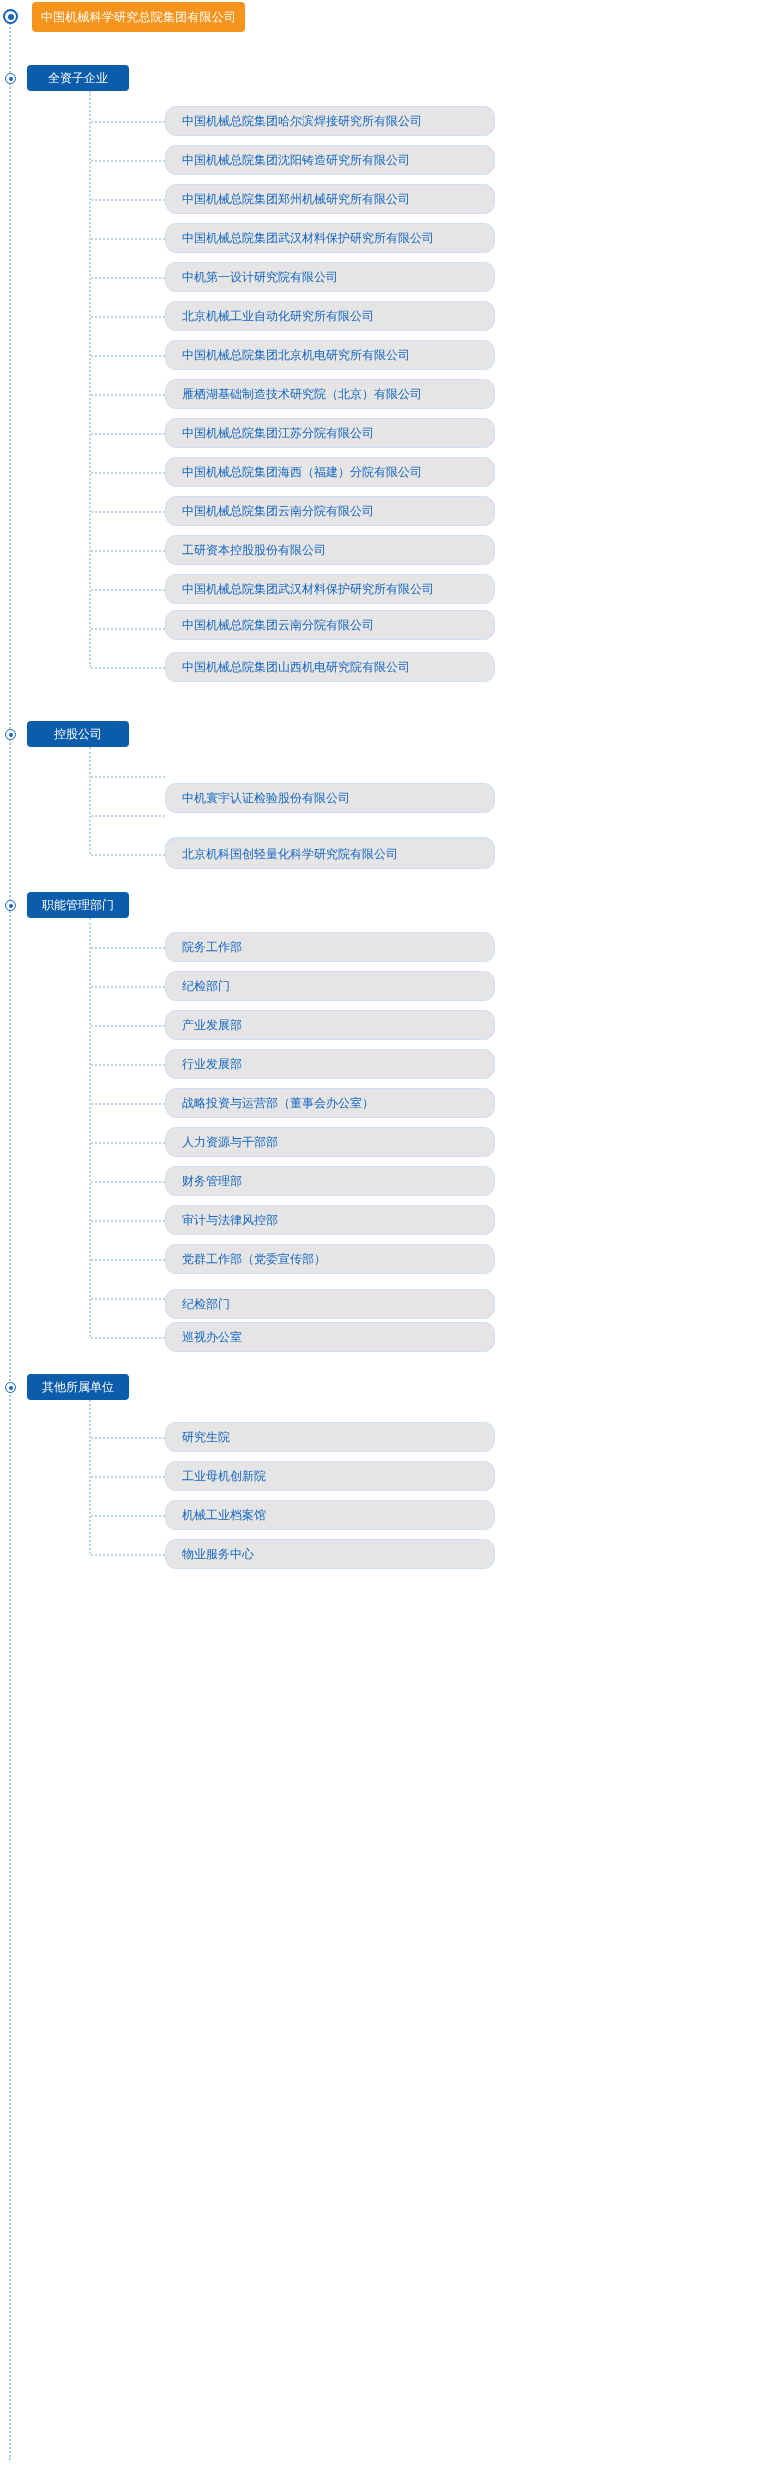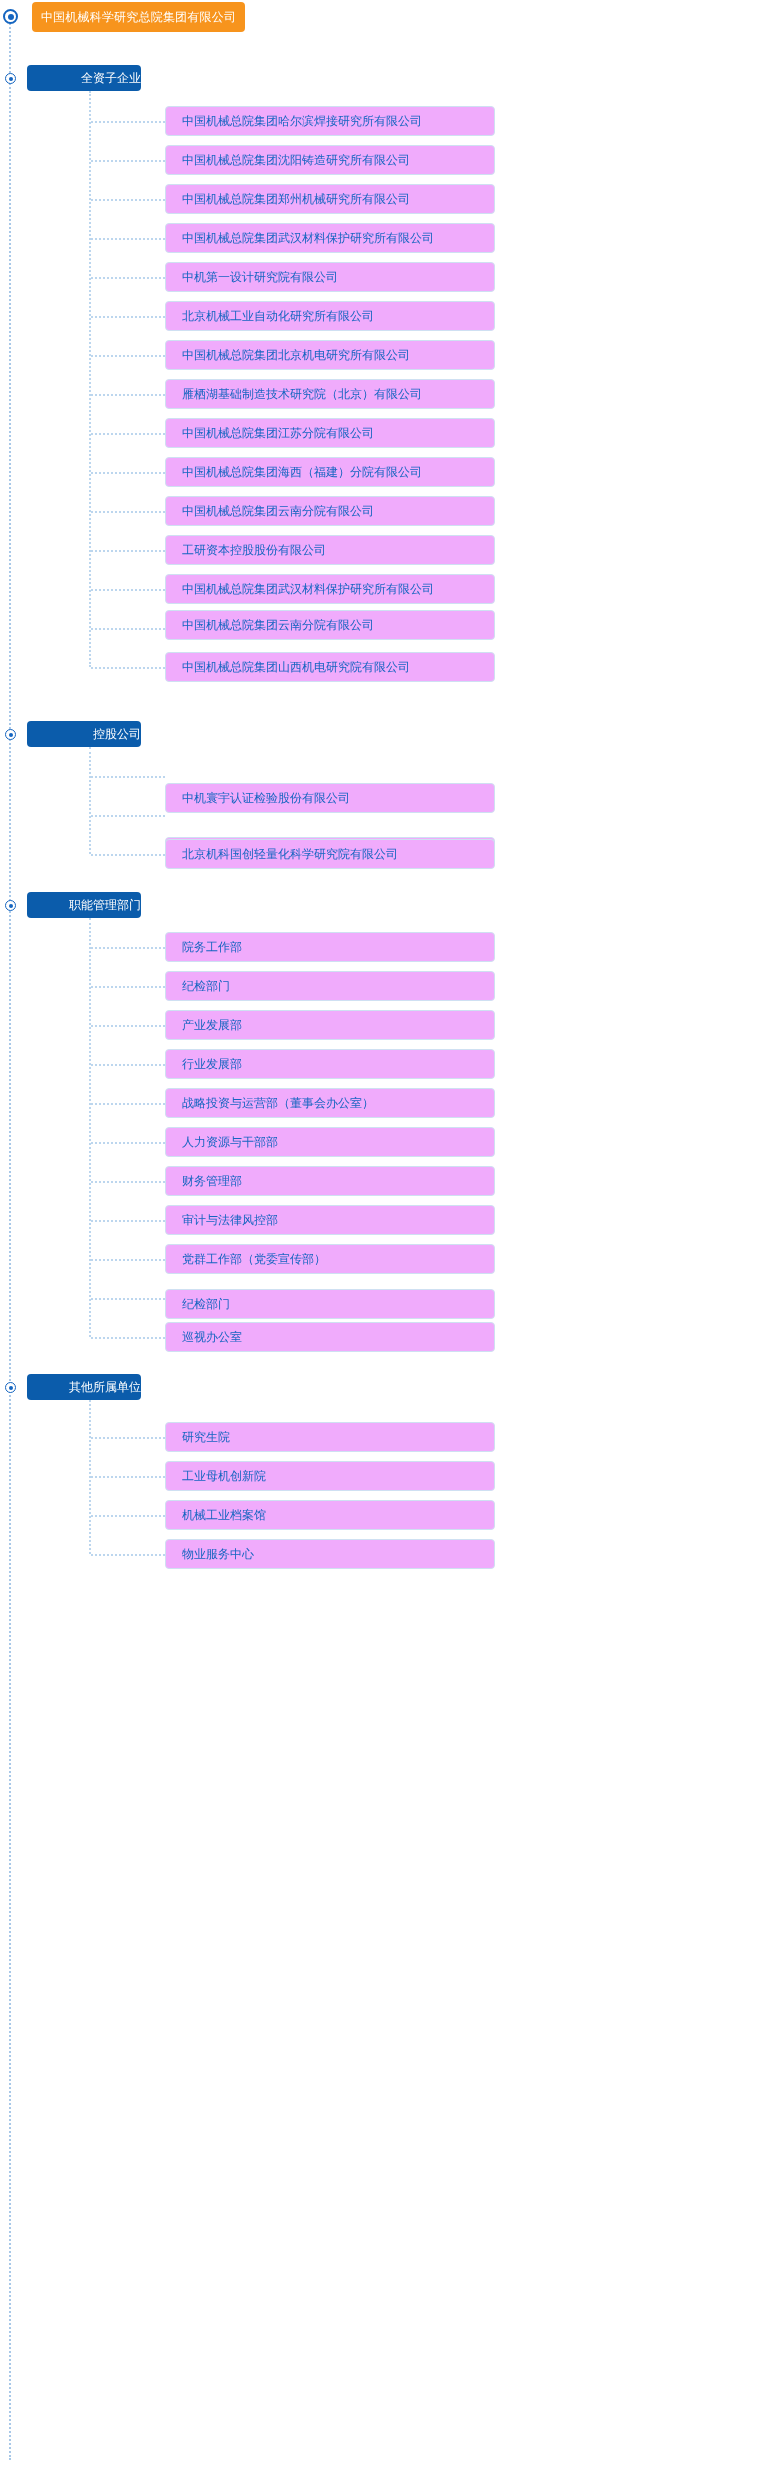--- a/index.html
+++ b/index.html
@@ -60,27 +60,27 @@
     border-radius: 50%;
     background: #1565c0;
   }
   .ring.small { width: 11px; height: 11px; left: 5px; border-width: 1px; }
   .ring.small::after { width: 4px; height: 4px; }
 
   
   .section-header {
     position: absolute;
     left: 27px;
-    width: 114px; height: 26px;
+    width: 102px; height: 26px;
     background: #0b5cab;
     border-radius: 4px;
     color: #ffffff;
     font-size: 12px;
     line-height: 26px;
-    text-align: right;
+    text-align: center;
     white-space: nowrap;
     z-index: 3;
   }
 
   
   .sub-spine {
     position: absolute;
     left: 89px;
     width: 0;
     border-left: 2px dotted #bcd6ee;
@@ -96,23 +96,23 @@
     border-top: 2px dotted #bcd6ee;
     z-index: 1;
   }
 
   
   .item-box {
     position: absolute;
     left: 165px;
     width: 330px;
     height: 30px;
-    background: #f0abfc;
+    background: #e5e5e5;
     border: 1px solid #cfe0f2;
-    border-radius: 4px;
+    border-radius: 11px;
     z-index: 2;
   }
   .item-box .label {
     display: block;
     padding-left: 16px;
     font-size: 12px;
     line-height: 28px;
     color: #1565c0;
     white-space: nowrap;
     overflow: hidden;

